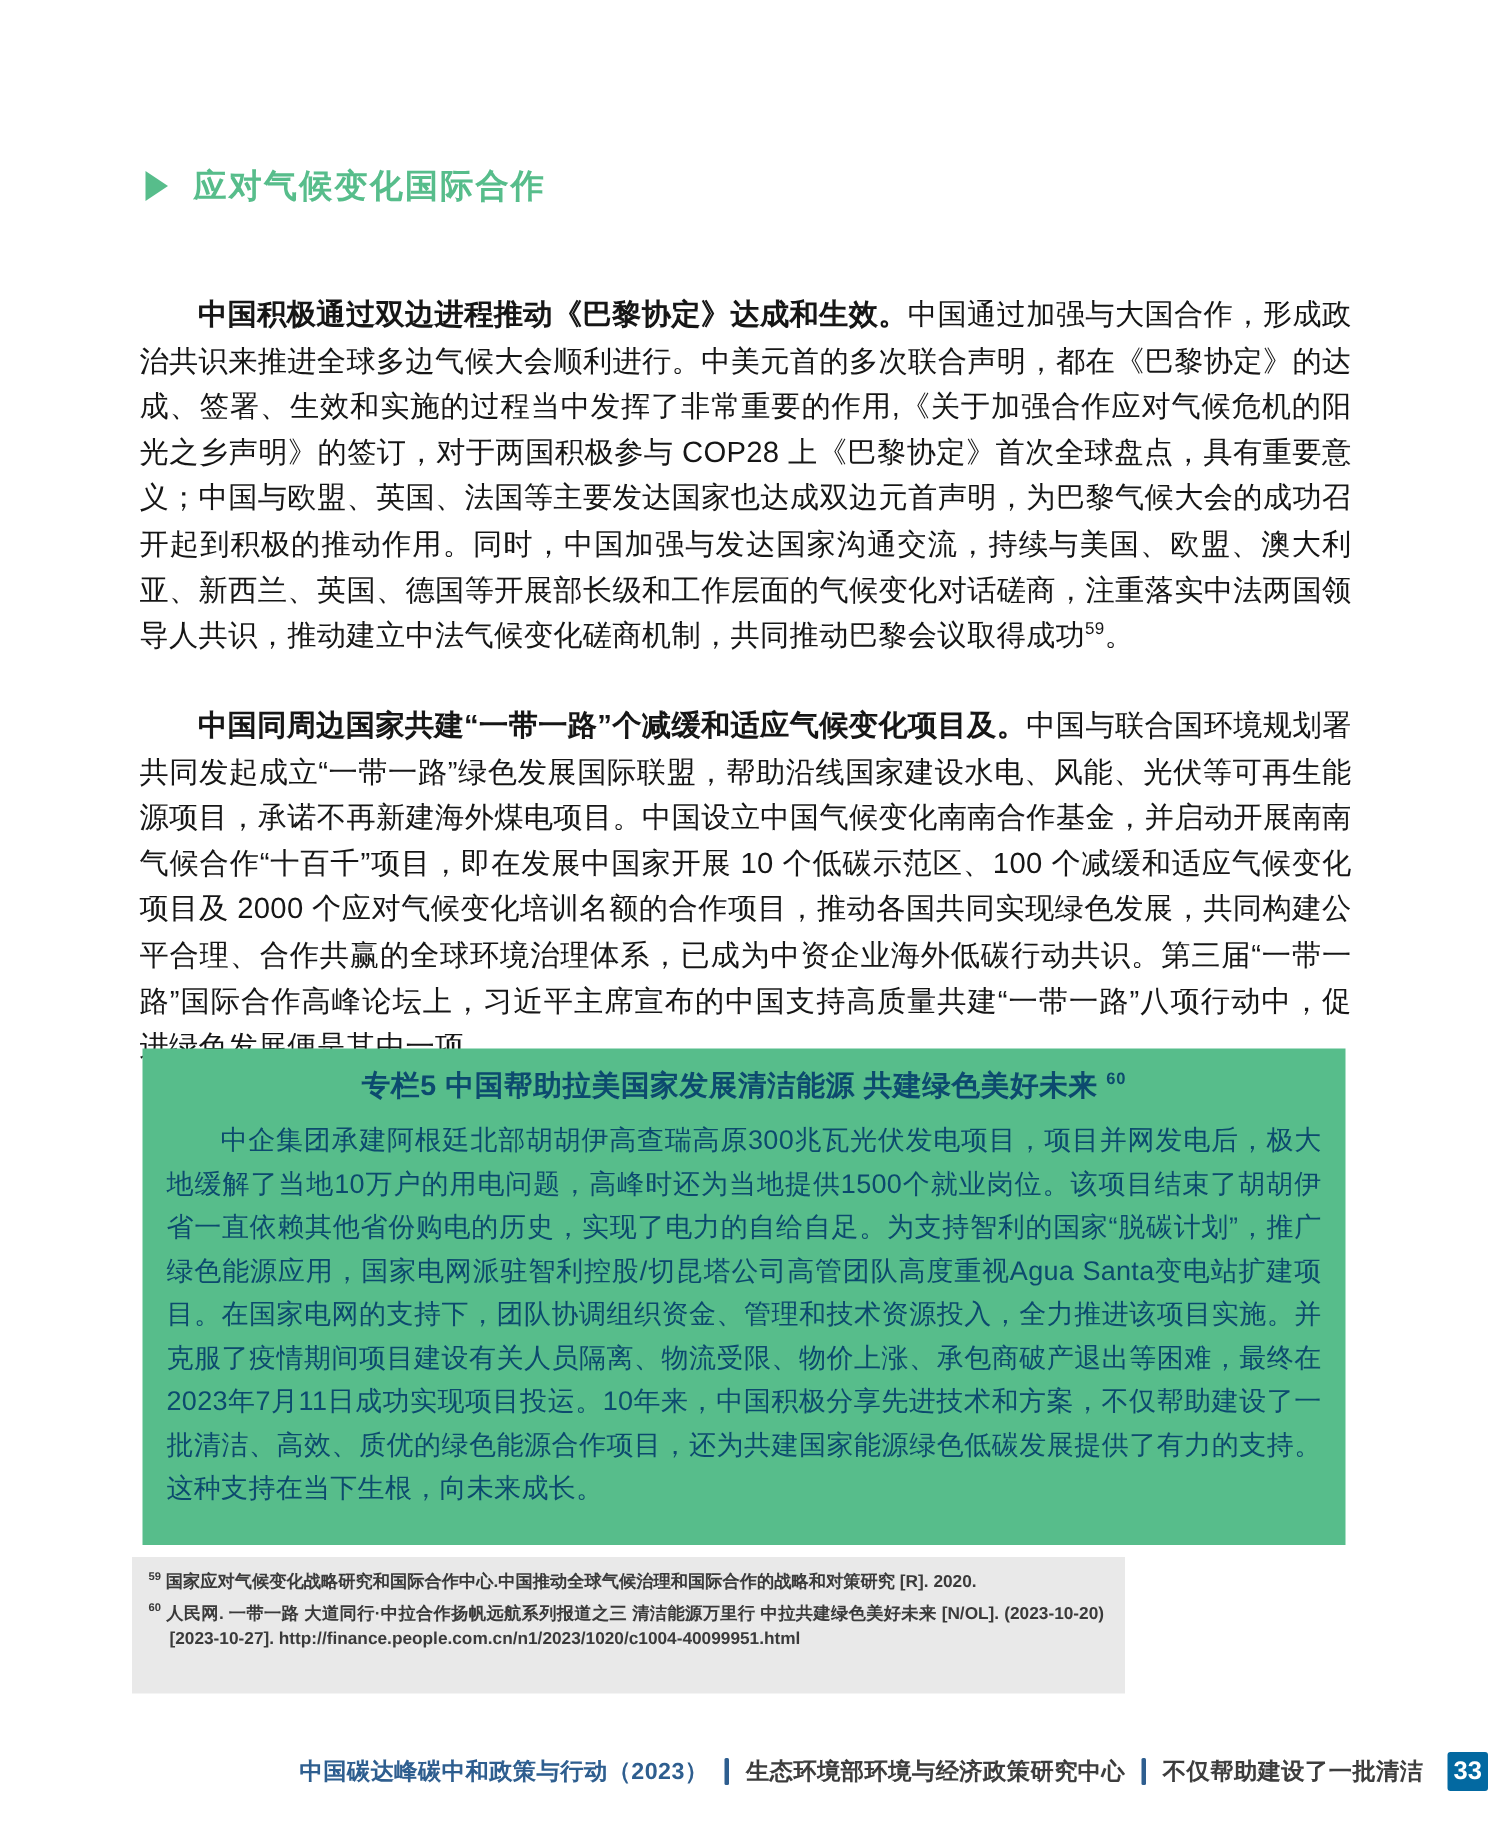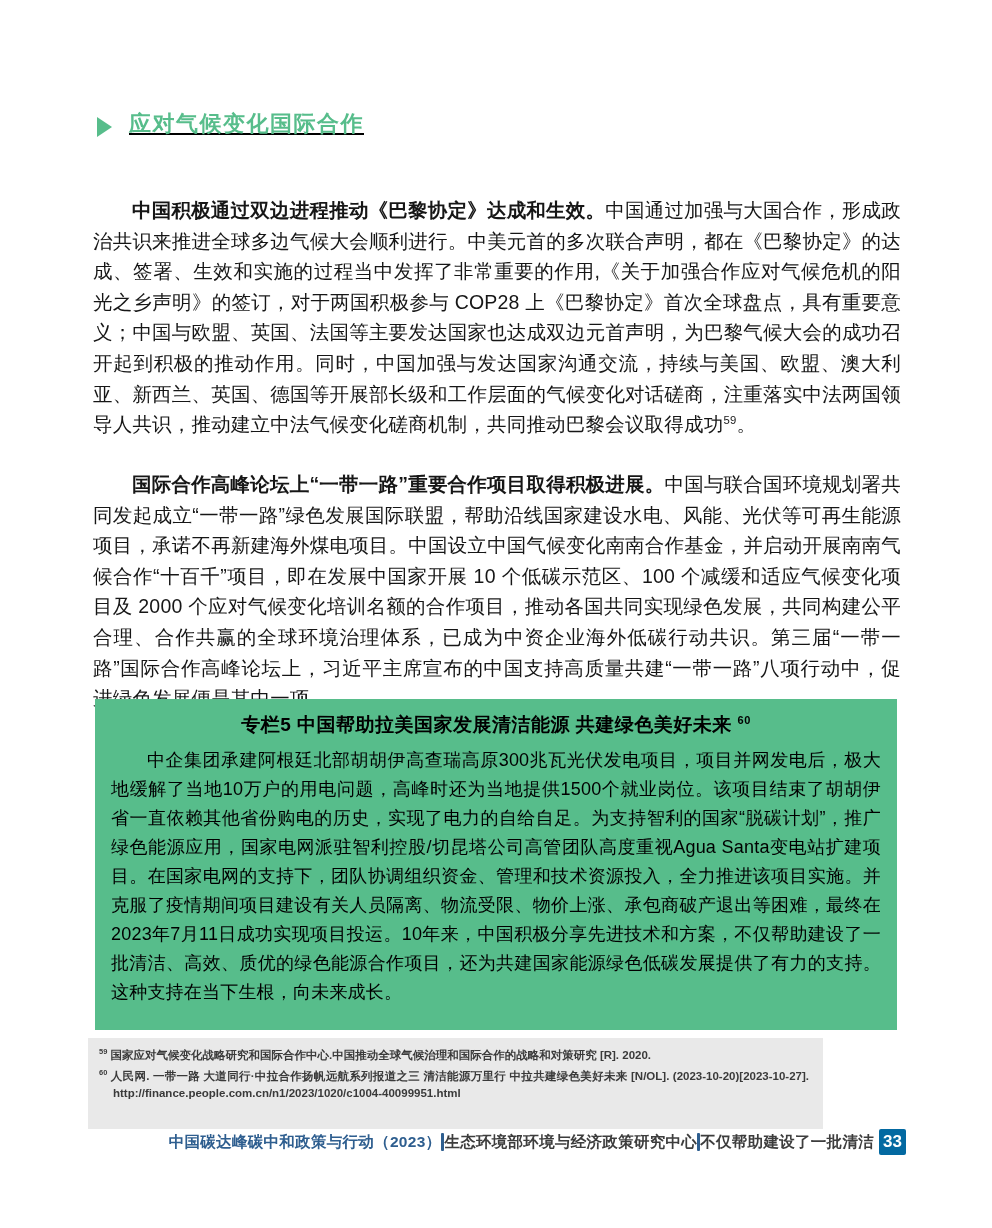--- a/index.html
+++ b/index.html
@@ -11,21 +11,21 @@
   .page {
     position: relative;
     width: 992px; height: 1228px;
     background: #ffffff;
     overflow: hidden;
   }
 
   
   .section-heading {
     position: absolute; top: 111px; left: 97px;
-    display: flex; align-items: flex-end; gap: 17px; text-decoration: underline;
+    display: flex; align-items: center; gap: 17px;
   }
   .tri-icon {
     width: 0; height: 0;
     border-left: 15px solid #57BD8B;
     border-top: 10px solid transparent;
     border-bottom: 10px solid transparent;
   }
   .section-title {
     font-size: 22px; font-weight: bold; color: #57BD8B;
     letter-spacing: 1.5px; line-height: 26px;
@@ -43,55 +43,56 @@
   }
   .para-1 { top: 163px; }
   .para-2 { top: 437px; }
   .lead { font-weight: bold; }
   sup.fnref { font-size: 0.58em; vertical-align: super; line-height: 0; }
 
   
   .callout {
     position: absolute; top: 699px; left: 95px;
     width: 802px; height: 331px;
-    background: #57BD8B; color: #000000;
+    background: #57BD8B; color: #0c4a6e;
     box-sizing: border-box;
     padding: 10px 16px 0 16px;
   }
   .callout-title {
     text-align: center; font-weight: bold;
     font-size: 19px; line-height: 27px;
     margin: 2px 0 8px 0;
     letter-spacing: 0.5px;
   }
   .callout-body {
     font-size: 18px; line-height: 29px;
     text-align: justify; text-indent: 2em;
     letter-spacing: 0.2px;
   }
 
   
   .footnotes {
     position: absolute; top: 1038px; left: 88px;
-    width: 735px; box-sizing: border-box;
+    width: 662px; box-sizing: border-box;
     background: #E9E9E9;
     padding: 9px 14px 10px 11px;
     font-size: 11.5px; line-height: 17.5px;
     color: #3a3a3a; font-weight: bold;
     text-align: justify;
   }
   .fn { padding-left: 14px; text-indent: -14px; margin-bottom: 3px; }
   .fn:last-child { margin-bottom: 16px; }
   .fn sup { font-size: 0.65em; vertical-align: super; line-height: 0; }
 
   
   .footer {
-    position: absolute; top: 1129px; left: 0; width: 992px;
-    box-sizing: border-box; padding-right: 86px;
+    position: absolute; top: 1168px; left: 0; width: 992px;
+    box-sizing: border-box; 
     display: flex; justify-content: flex-end; align-items: center;
+    gap: 11px;
     font-size: 15.5px; font-weight: bold;
   }
   .footer-left  { color: #2E5E8F; letter-spacing: 0.3px; }
   .footer-mid, .footer-right { color: #3d3d3d; letter-spacing: 0.3px; font-family: Liberation Serif, serif; }
   .footer-sep {
     width: 3px; height: 18px; background: #2E5E8F; border-radius: 1px;
   }
   .page-number {
     width: 27px; height: 26px; margin-left: 5px;
     background: #0369a1; color: #ffffff;
@@ -104,21 +105,21 @@
 
 <div class="page">
 
   <div class="section-heading">
     <div class="tri-icon"></div>
     <div class="section-title">应对气候变化国际合作</div>
   </div>
 
   <p class="body-para para-1"><span class="lead">中国积极通过双边进程推动《巴黎协定》达成和生效。</span><span>中国通过加强与大国合作，形成政治共识来推进全球多边气候大会顺利进行。中美元首的多次联合声明，都在《巴黎协定》的达成、签署、生效和实施的过程当中发挥了非常重要的作用,《关于加强合作应对气候危机的阳光之乡声明》的签订，对于两国积极参与 COP28 上《巴黎协定》首次全球盘点，具有重要意义；中国与欧盟、英国、法国等主要发达国家也达成双边元首声明，为巴黎气候大会的成功召开起到积极的推动作用。同时，中国加强与发达国家沟通交流，持续与美国、欧盟、澳大利亚、新西兰、英国、德国等开展部长级和工作层面的气候变化对话磋商，注重落实中法两国领导人共识，推动建立中法气候变化磋商机制，共同推动巴黎会议取得成功</span><sup class="fnref">59</sup><span>。</span></p>
 
-  <p class="body-para para-2"><span class="lead">国际合作高峰论坛上“一带一路”重要合作项目取得积极进展。</span><span>中国与联合国环境规划署共同发起成立“一带一路”绿色发展国际联盟，帮助沿线国家建设水电、风能、光伏等可再生能源项目，承诺不再新建海外煤电项目。中国设立中国气候变化南南合作基金，并启动开展南南气候合作“十百千”项目，即在发展中国家开展 10 个低碳示范区、100 个减缓和适应气候变化项目及 2000 个应对气候变化培训名额的合作项目，推动各国共同实现绿色发展，共同构建公平合理、合作共赢的全球环境治理体系，已成为中资企业海外低碳行动共识。第三届“一带一路”国际合作高峰论坛上，习近平主席宣布的中国支持高质量共建“一带一路”八项行动中，促进绿色发展便是其中一项。</span></p>
+  <p class="body-para para-2"><span class="lead">中国同周边国家共建“一带一路”个减缓和适应气候变化项目及。</span><span>中国与联合国环境规划署共同发起成立“一带一路”绿色发展国际联盟，帮助沿线国家建设水电、风能、光伏等可再生能源项目，承诺不再新建海外煤电项目。中国设立中国气候变化南南合作基金，并启动开展南南气候合作“十百千”项目，即在发展中国家开展 10 个低碳示范区、100 个减缓和适应气候变化项目及 2000 个应对气候变化培训名额的合作项目，推动各国共同实现绿色发展，共同构建公平合理、合作共赢的全球环境治理体系，已成为中资企业海外低碳行动共识。第三届“一带一路”国际合作高峰论坛上，习近平主席宣布的中国支持高质量共建“一带一路”八项行动中，促进绿色发展便是其中一项。</span></p>
 
   <div class="callout">
     <div class="callout-title"><span>专栏5 中国帮助拉美国家发展清洁能源 共建绿色美好未来</span> <sup class="fnref">60</sup></div>
     <p class="callout-body" style="margin:0;">中企集团承建阿根廷北部胡胡伊高查瑞高原300兆瓦光伏发电项目，项目并网发电后，极大地缓解了当地10万户的用电问题，高峰时还为当地提供1500个就业岗位。该项目结束了胡胡伊省一直依赖其他省份购电的历史，实现了电力的自给自足。为支持智利的国家“脱碳计划”，推广绿色能源应用，国家电网派驻智利控股/切昆塔公司高管团队高度重视Agua Santa变电站扩建项目。在国家电网的支持下，团队协调组织资金、管理和技术资源投入，全力推进该项目实施。并克服了疫情期间项目建设有关人员隔离、物流受限、物价上涨、承包商破产退出等困难，最终在2023年7月11日成功实现项目投运。10年来，中国积极分享先进技术和方案，不仅帮助建设了一批清洁、高效、质优的绿色能源合作项目，还为共建国家能源绿色低碳发展提供了有力的支持。这种支持在当下生根，向未来成长。</p>
   </div>
 
   <div class="footnotes">
     <div class="fn"><sup>59</sup> <span>国家应对气候变化战略研究和国际合作中心.中国推动全球气候治理和国际合作的战略和对策研究 [R]. 2020.</span></div>
     <div class="fn"><sup>60</sup> <span>人民网. 一带一路 大道同行·中拉合作扬帆远航系列报道之三 清洁能源万里行 中拉共建绿色美好未来 [N/OL]. (2023-10-20)[2023-10-27]. http://finance.people.com.cn/n1/2023/1020/c1004-40099951.html</span></div>
   </div>

